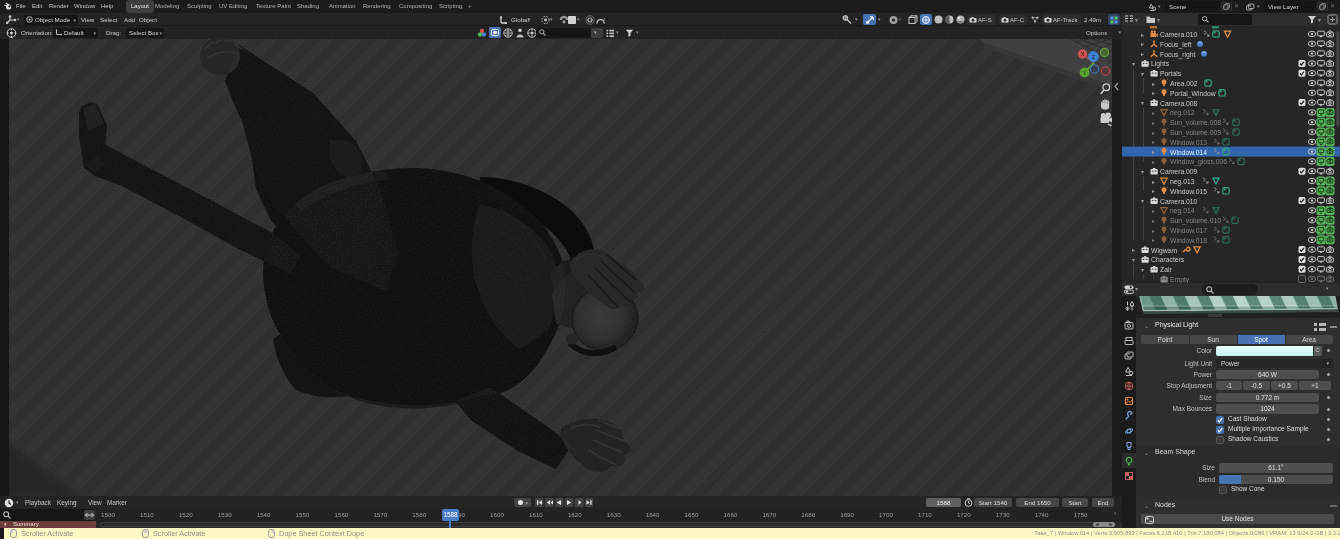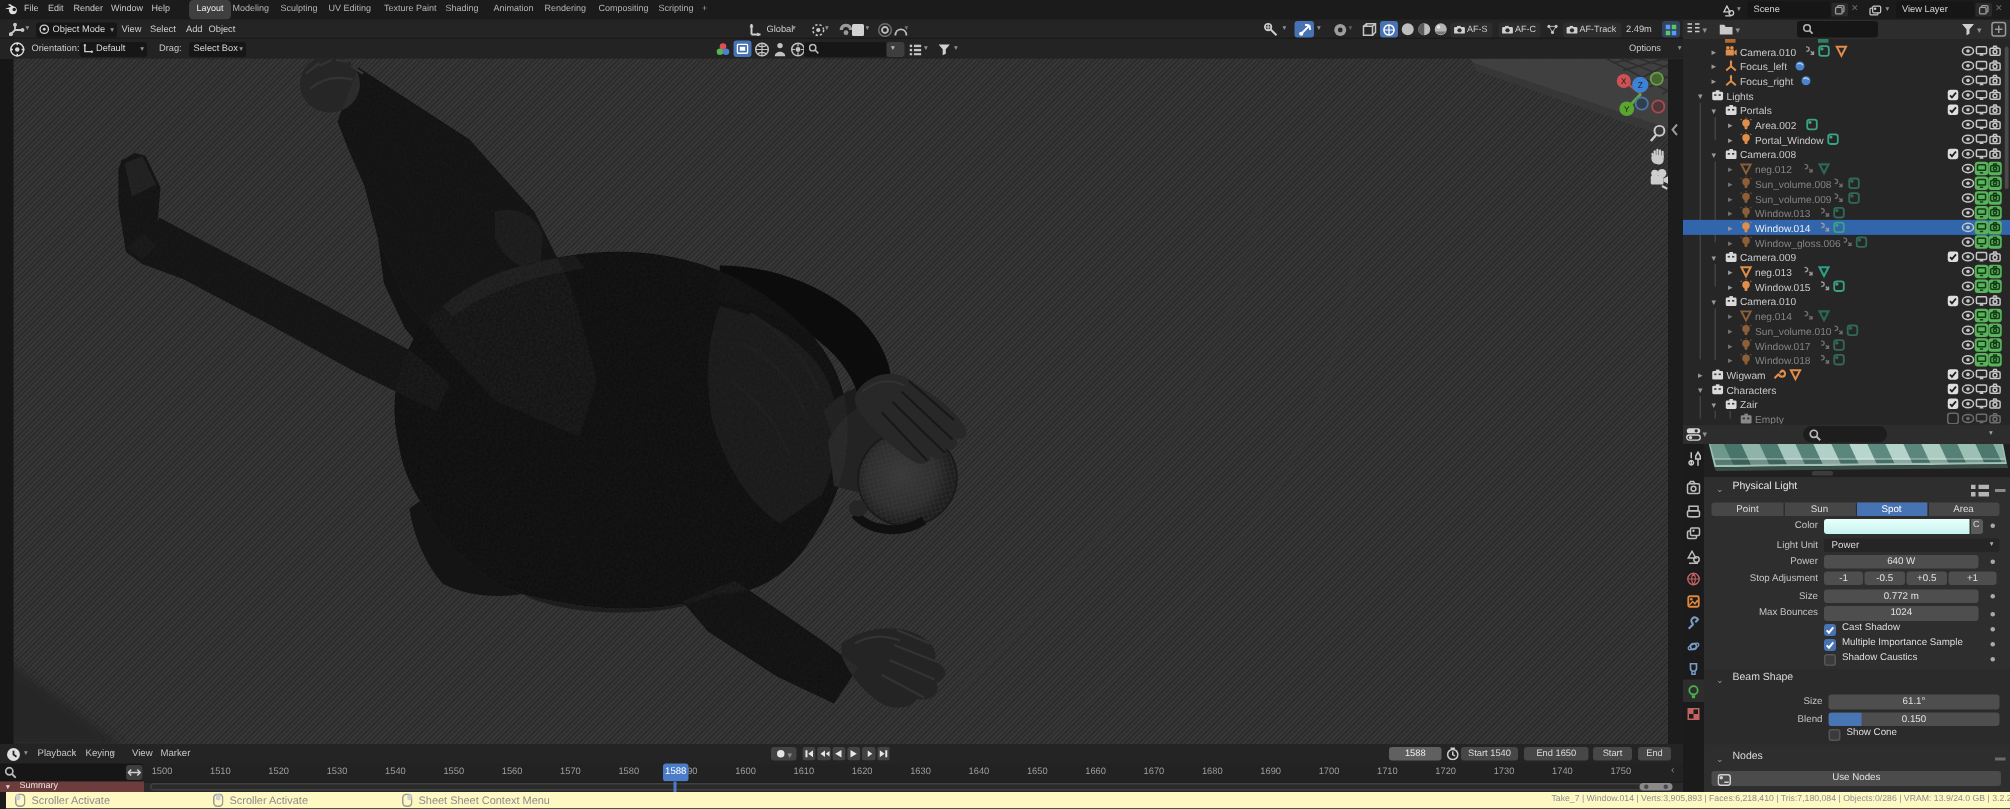--- a/index.html
+++ b/index.html
@@ -516,21 +516,21 @@
     <span class="abs" style="left:17px;top:0;line-height:11px">Scroller Activate</span>
     <svg class="abs" style="left:138px;top:1px" width="7" height="9" viewBox="0 0 7 9">
         <rect x="0.5" y="0.5" width="6" height="8" rx="2.5" fill="none" stroke="#9a9a9a"></rect>
         <rect x="2" y="0.5" width="3" height="4" rx="1" fill="#cfcfcf"></rect>
       </svg>
     <span class="abs" style="left:149px;top:0;line-height:11px">Scroller Activate</span>
     <svg class="abs" style="left:264px;top:1px" width="7" height="9" viewBox="0 0 7 9">
         <rect x="0.5" y="0.5" width="6" height="8" rx="2.5" fill="none" stroke="#9a9a9a"></rect>
         <rect x="3.5" y="0.5" width="3" height="4" rx="1.5" fill="#cfcfcf"></rect>
       </svg>
-    <span class="abs" style="left:275px;top:0;line-height:11px">Sheet Sheet Context Menu</span>
+    <span class="abs" style="left:275px;top:0;line-height:11px">Dope Sheet Context Dope</span>
     <span class="abs" style="right:3px;top:0;line-height:11px;font-size:5.8px">Take_7 | Window.014 | Verts:3,905,893 | Faces:6,218,410 | Tris:7,180,084 | Objects:0/286 | VRAM: 13.9/24.0 GB | 3.2.2</span>
   </div>
   <div class="abs" id="outl">
     <svg width="218" height="270" viewBox="0 0 218 270" font-family="Liberation Sans" font-size="6.8">
       <defs>
         <g id="s-eye">
             <ellipse cx="4" cy="4" rx="3.7" ry="2.7" fill="none" stroke="#c6c6c6" stroke-width="1"></ellipse>
             <circle cx="4" cy="4" r="1.2" fill="#c6c6c6"></circle>
           </g>
         <g id="s-mon">

